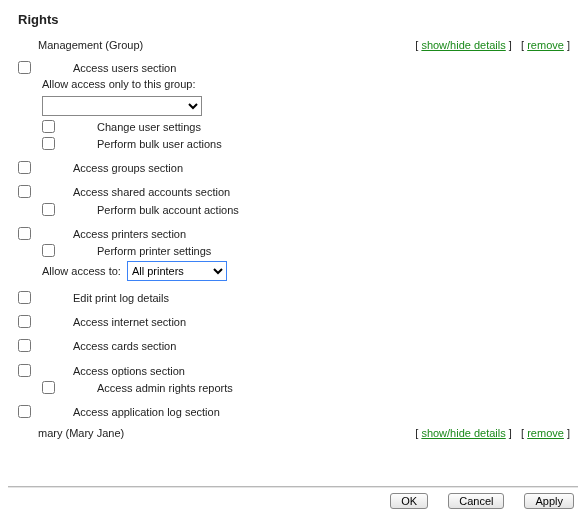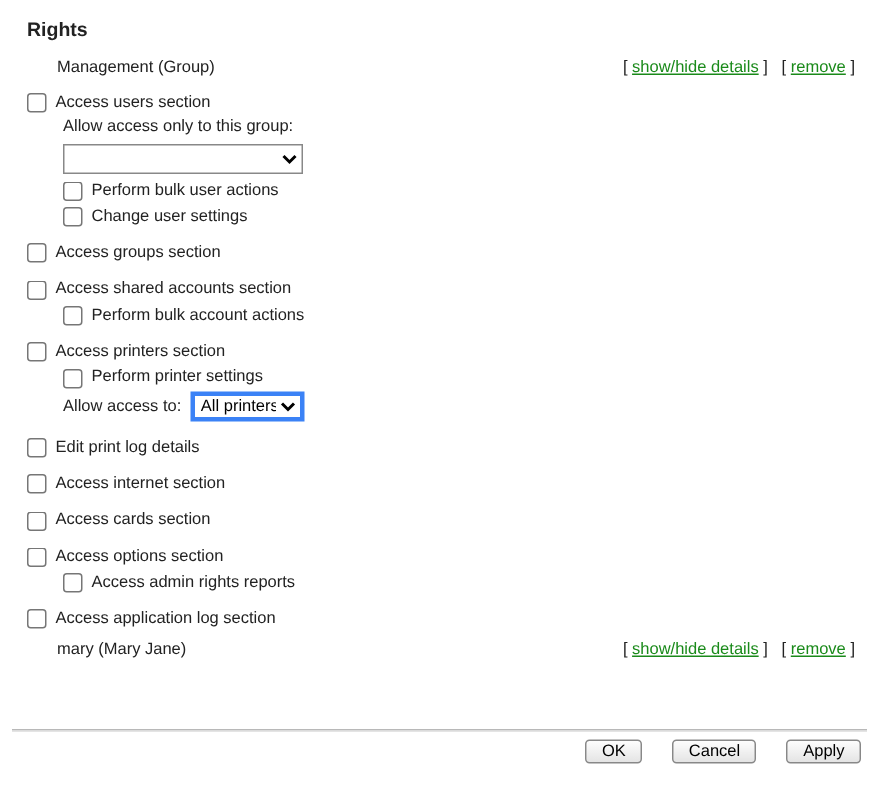--- a/index.html
+++ b/index.html
@@ -55,22 +55,23 @@
     color: #1a8a1a;
     text-decoration: underline;
   }
   .entity-actions .br { color: #222; text-decoration: none; }
   .perm-list {
     margin-left: 10px;
     padding-bottom: 4px;
   }
   .perm {
     display: flex;
-    align-items: flex-end;
+    align-items: flex-start;
     margin: 10px 0 2px 0;
+    gap: 36px;
   }
   .perm input[type=checkbox] {
     margin: 0 6px 0 0;
     width: 13px;
     height: 13px;
   }
   .perm input[type=checkbox].checked {
     accent-color: #2a8a2a;
   }
   .perm .lbl { line-height: 1.3; }
@@ -89,24 +90,24 @@
     gap: 6px;
   }
   select.wide {
     width: 160px;
     height: 20px;
     background: #fff;
     border: 1px solid #888;
     font: inherit;
   }
   select.narrow {
-    width: 76px;
+    width: 100px;
     height: 20px;
     background: #fff;
-    border: 3px solid #3b82f6;
+    border: 1px solid #3b82f6;
     font: inherit;
   }
   .footer {
     display: flex;
     justify-content: flex-end;
     gap: 20px;
     padding: 6px 4px 0 0;
   }
   .footer button {
     font: inherit;
@@ -144,25 +145,25 @@
           <input type="checkbox" style="">
           <span class="lbl">Access users section</span>
         </div>
         <div class="hint">Allow access only to this group:</div>
         <div class="select-row">
           <select class="wide"></select>
         </div>
         <div class="sub">
           <div class="perm">
             <input type="checkbox" style="">
+            <span class="lbl">Change user settings</span>
+          </div>
+          <div class="perm">
+            <input type="checkbox" style="">
             <span class="lbl">Perform bulk user actions</span>
-          </div>
-          <div class="perm">
-            <input type="checkbox" style="">
-            <span class="lbl">Change user settings</span>
           </div>
         </div>
 
         <div class="perm">
           <input type="checkbox" style="">
           <span class="lbl">Access groups section</span>
         </div>
 
         <div class="perm">
           <input type="checkbox" style="">

